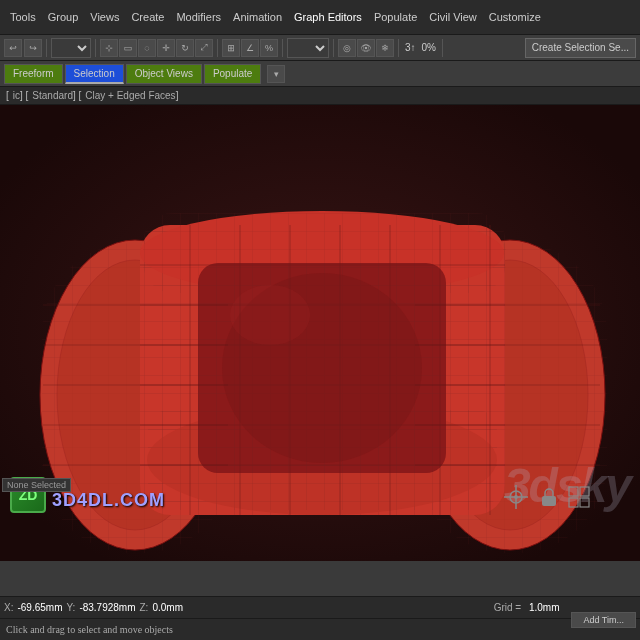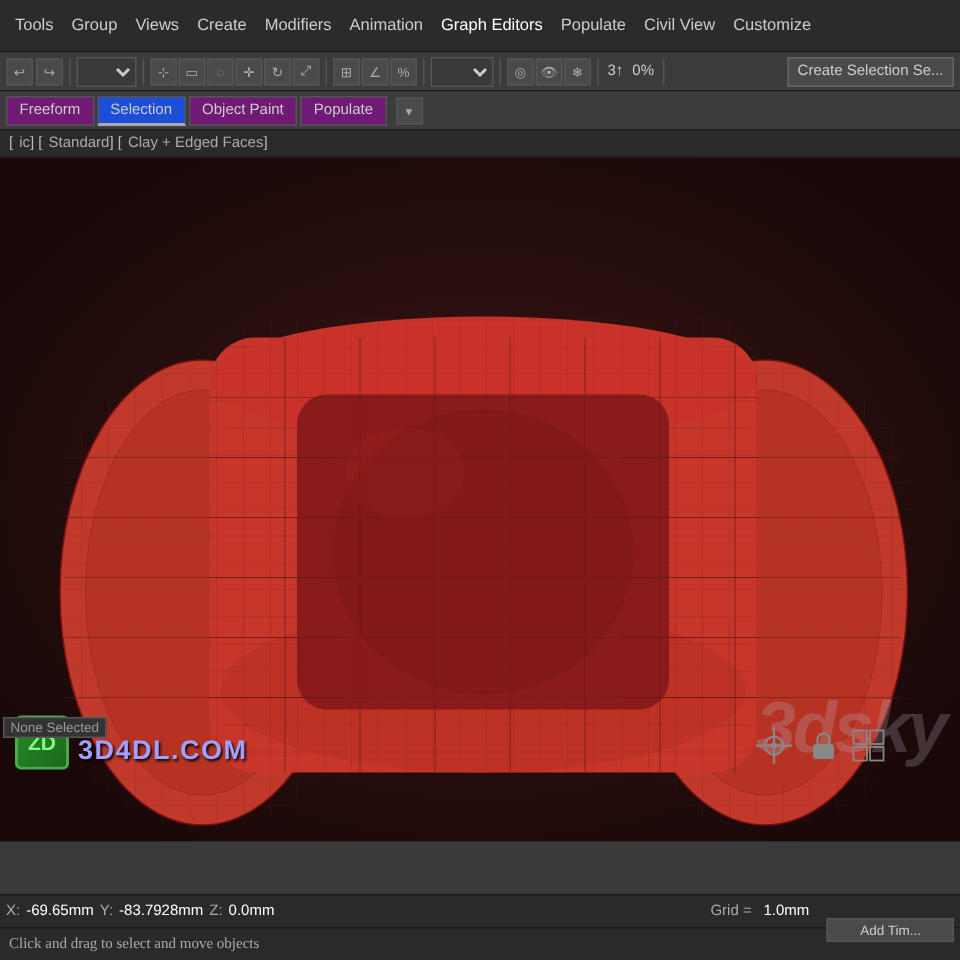--- a/index.html
+++ b/index.html
@@ -86,21 +86,21 @@
     .toolbar2 {
       background: #3c3c3c;
       height: 26px;
       display: flex;
       align-items: center;
       padding: 0 4px;
       gap: 2px;
       border-bottom: 1px solid #1a1a1a;
     }
     .tab-btn {
-      background: #701a75;
+      background: #4d7c0f;
       border: 1px solid #555;
       color: #ccc;
       height: 20px;
       padding: 0 8px;
       font-size: 10px;
       cursor: pointer;
     }
     .tab-btn.active {
       background: #1d4ed8;
       border-bottom: 2px solid #aaa;
@@ -174,21 +174,21 @@
     .grid-label {
       margin-left: auto;
       color: #aaa;
       font-size: 10px;
     }
     .add-time-btn {
       background: #4a4a4a;
       border: 1px solid #555;
       color: #ccc;
       height: 16px;
-      padding: 0 21px;
+      padding: 0 11px;
       font-size: 9px;
       cursor: pointer;
       margin-top: 25px;
     }
 
     
     .watermark-3dsky {
       position: absolute;
       bottom: 48px;
       right: 10px;
@@ -299,21 +299,21 @@
   <div class="tb-sep"></div>
   <span style="color:#ccc;font-size:10px;padding:0 2px">3↑</span>
   <span style="color:#ccc;font-size:10px;padding:0 2px">0%</span>
   <div class="tb-sep"></div>
   <button class="create-sel-btn">Create Selection Se...</button>
 </div>
 
 <div class="toolbar2">
   <button class="tab-btn">Freeform</button>
   <button class="tab-btn active">Selection</button>
-  <button class="tab-btn">Object Paint</button>
+  <button class="tab-btn">Object Views</button>
   <button class="tab-btn">Populate</button>
   <div class="tb-icon" style="margin-left:4px">▾</div>
 </div>
 
 <div class="viewport-label">
   <span class="vp-tag">[</span>
   <span>ic</span>
   <span class="vp-tag">] [</span>
   <span>Standard</span>
   <span class="vp-tag">] [</span>

